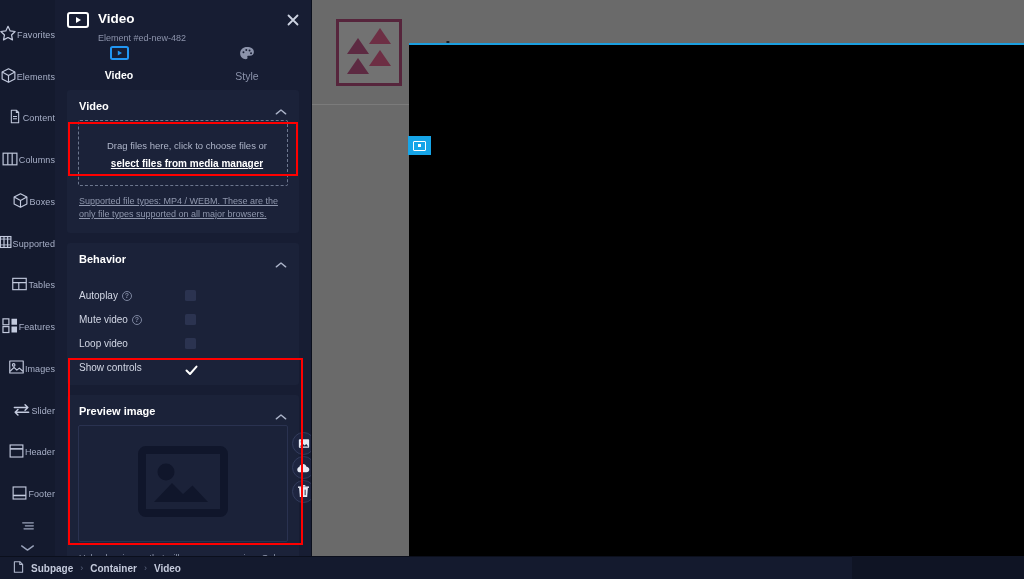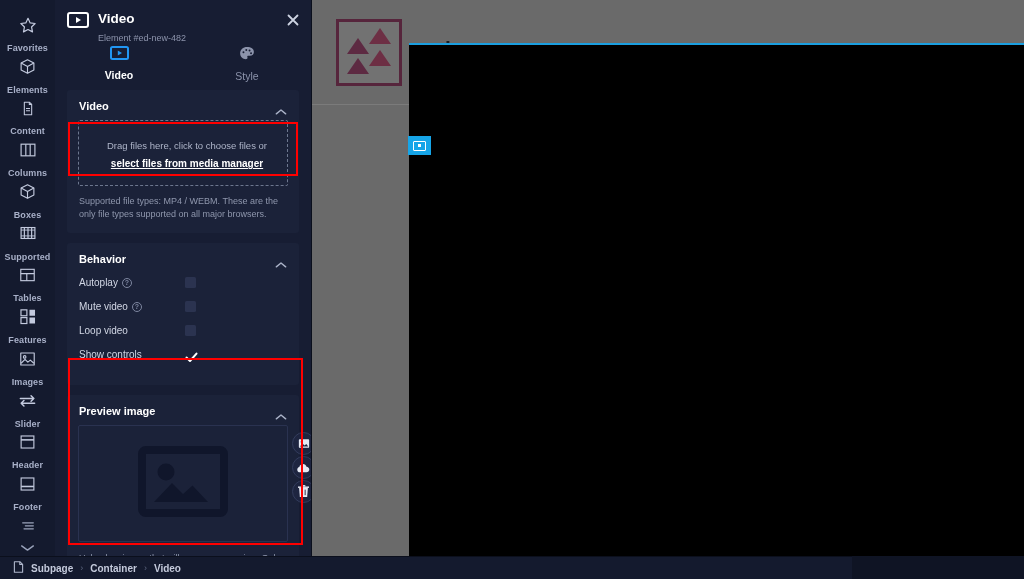--- a/index.html
+++ b/index.html
@@ -13,22 +13,22 @@
   
   #rail {
     position: absolute; left: 0; top: 0; width: 55px; height: 556px;
     background: #141a2e;
     display: flex; flex-direction: column; align-items: center;
     padding-top: 14px;
     overflow: hidden;
   }
   .rail-item {
     width: 55px; height: 47px;
-    display: flex; flex-direction: column; align-items: center; justify-content: space-between;
-    cursor: pointer; margin-bottom: 3px; font-weight: bold;
+    display: flex; flex-direction: row; align-items: center; justify-content: flex-end;
+    cursor: pointer; margin-bottom: 3px;
   }
   .rail-ico { height: 21px; display: flex; align-items: center; justify-content: center; }
   .rail-ico svg { display: block; }
   .rail-lbl {
     font-size: 9px; color: #a8b0c8; margin-top: 3px; letter-spacing: .1px;
     white-space: nowrap;
   }
   .rail-more { margin-top: 2px; display:flex; flex-direction:column; align-items:center; cursor:pointer;}
 
   
@@ -87,26 +87,27 @@
     cursor: pointer;
   }
   .dz-line1 { font-size: 9.5px; color: #aeb5c9; line-height: 14px; }
   .dz-link {
     font-size: 10px; color: #ffffff; font-weight: bold;
     text-decoration: underline; display: inline-block; margin-top: 3px; cursor: pointer;
   }
   .dz-note {
     font-size: 9px; color: #8f97ad; line-height: 13px;
     padding: 9px 12px 12px 12px;
+    text-decoration: underline;
   }
 
   
   .beh-body { padding: 4px 0 12px 0; }
   .beh-row {
-    display: flex; align-items: flex-start; height: 24px; padding: 0 12px;
+    display: flex; align-items: flex-end; height: 24px; padding: 0 12px;
   }
   .beh-lbl { font-size: 10px; color: #d2d7e5; width: 106px; display: flex; align-items: center; gap: 4px;}
   .qmark {
     width: 10px; height: 10px; border-radius: 50%; border: 1px solid #7d real;
     border: 1px solid #7d86a0; color: #7d86a0; font-size: 7px; line-height: 8px;
     text-align: center; font-weight: bold;
   }
   .cbox {
     width: 11px; height: 11px; background: #2b3category; background: #2b3350;
     border-radius: 1.5px; cursor: pointer; position: relative;

